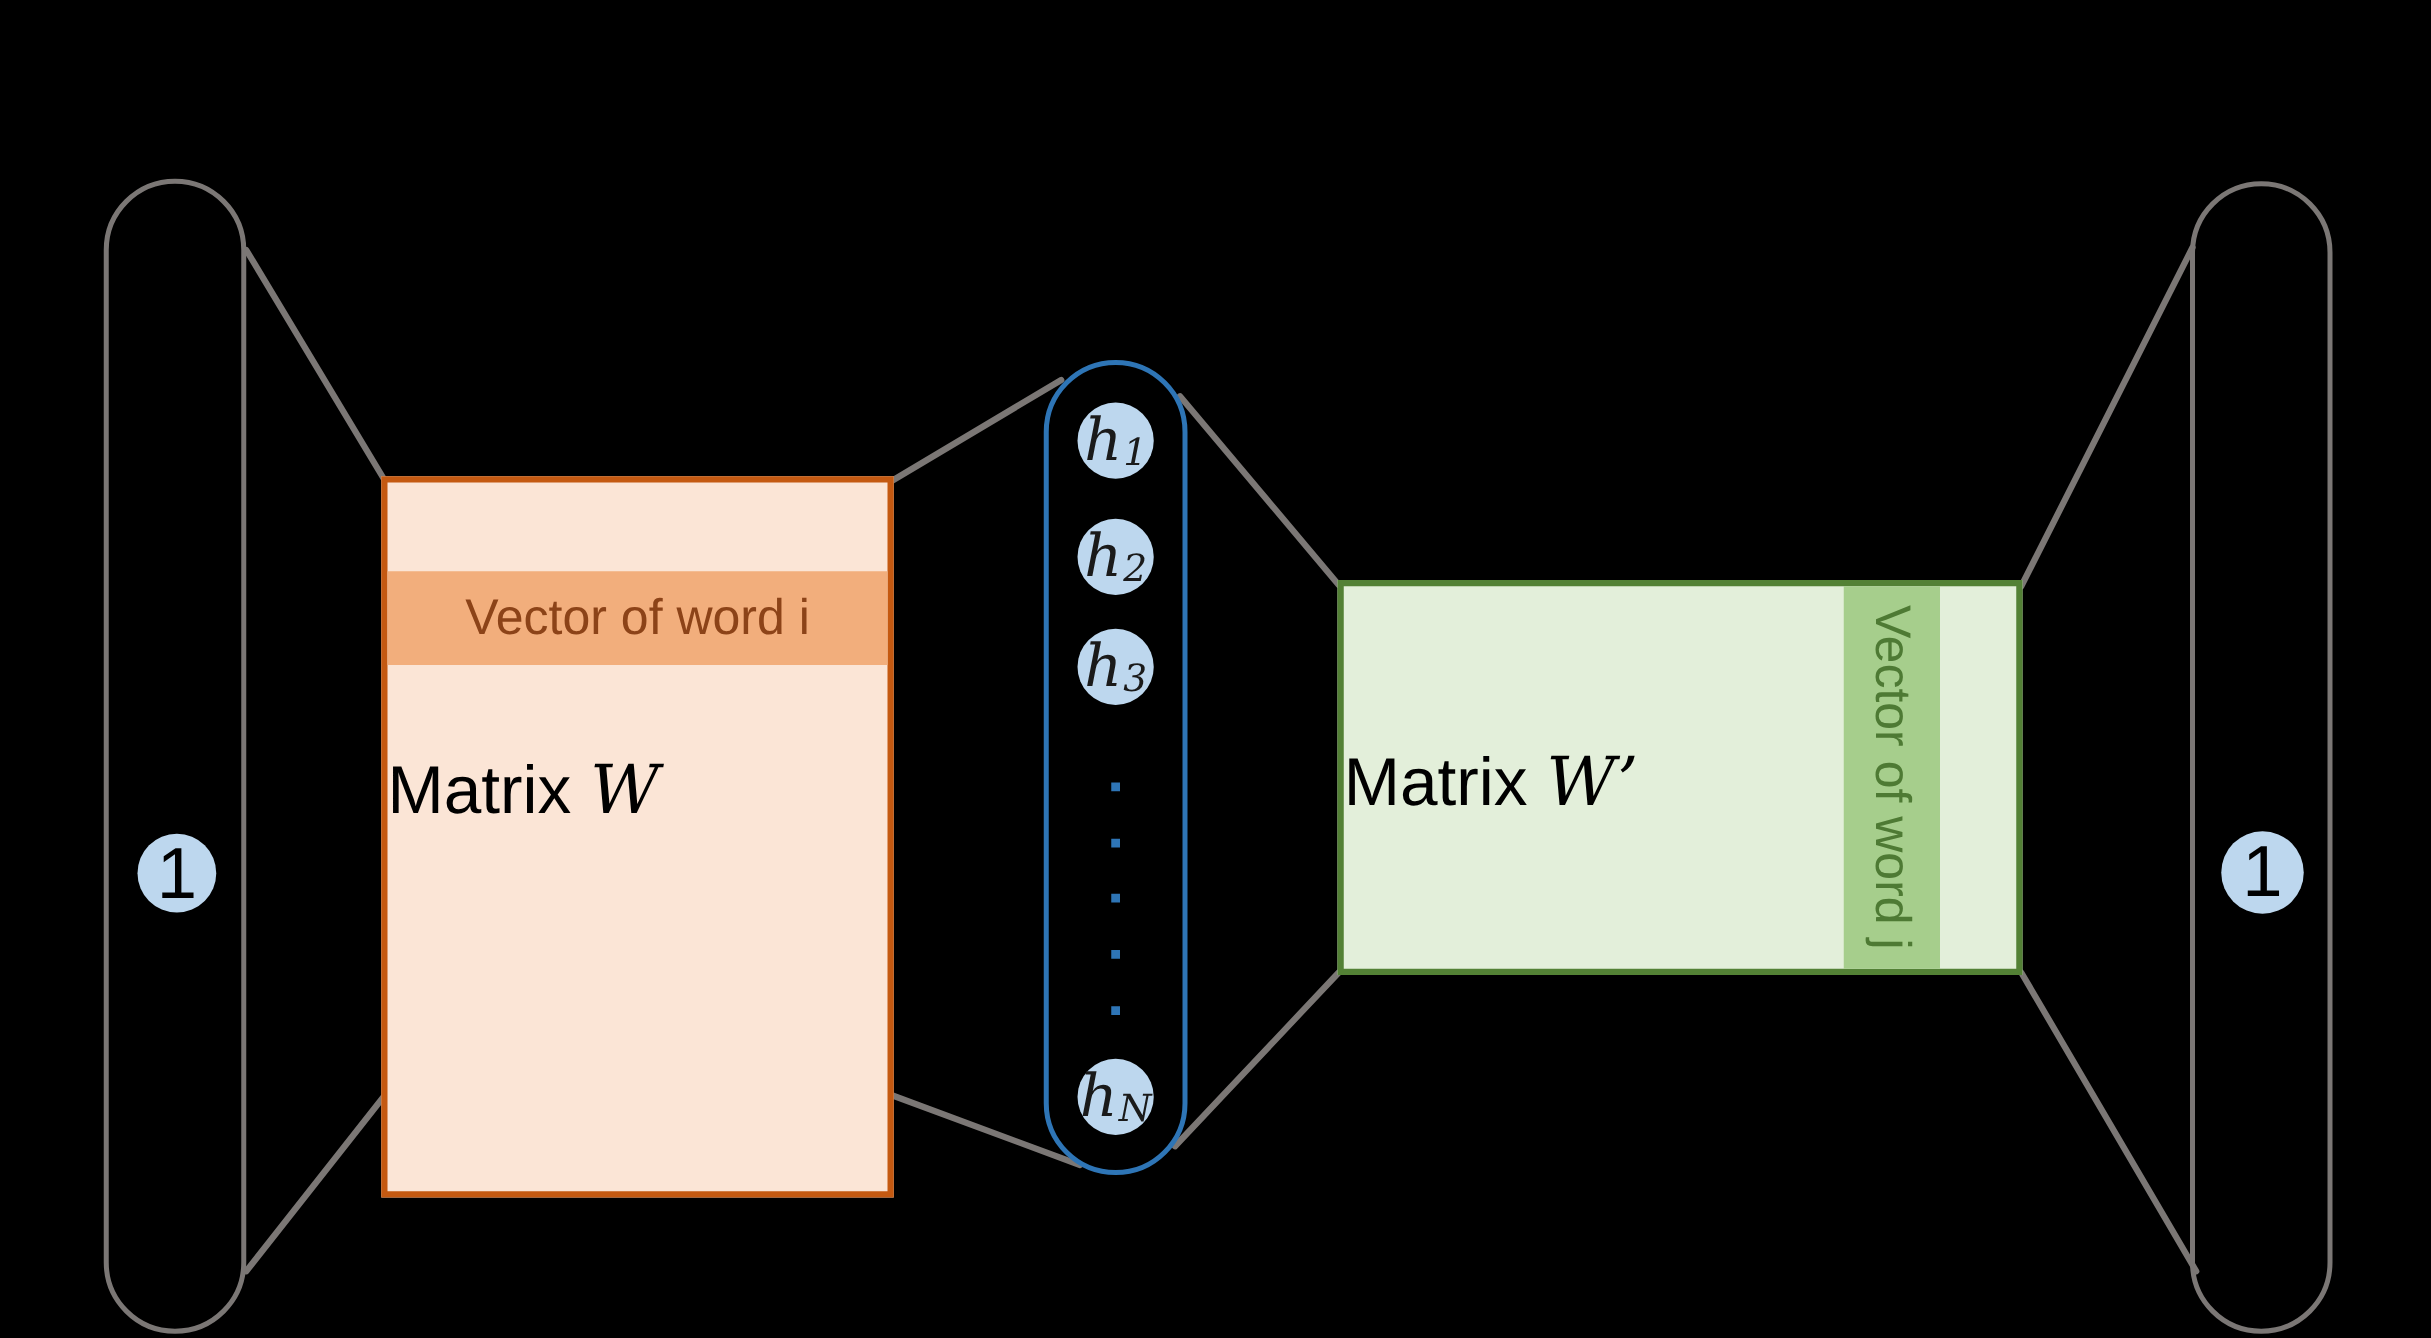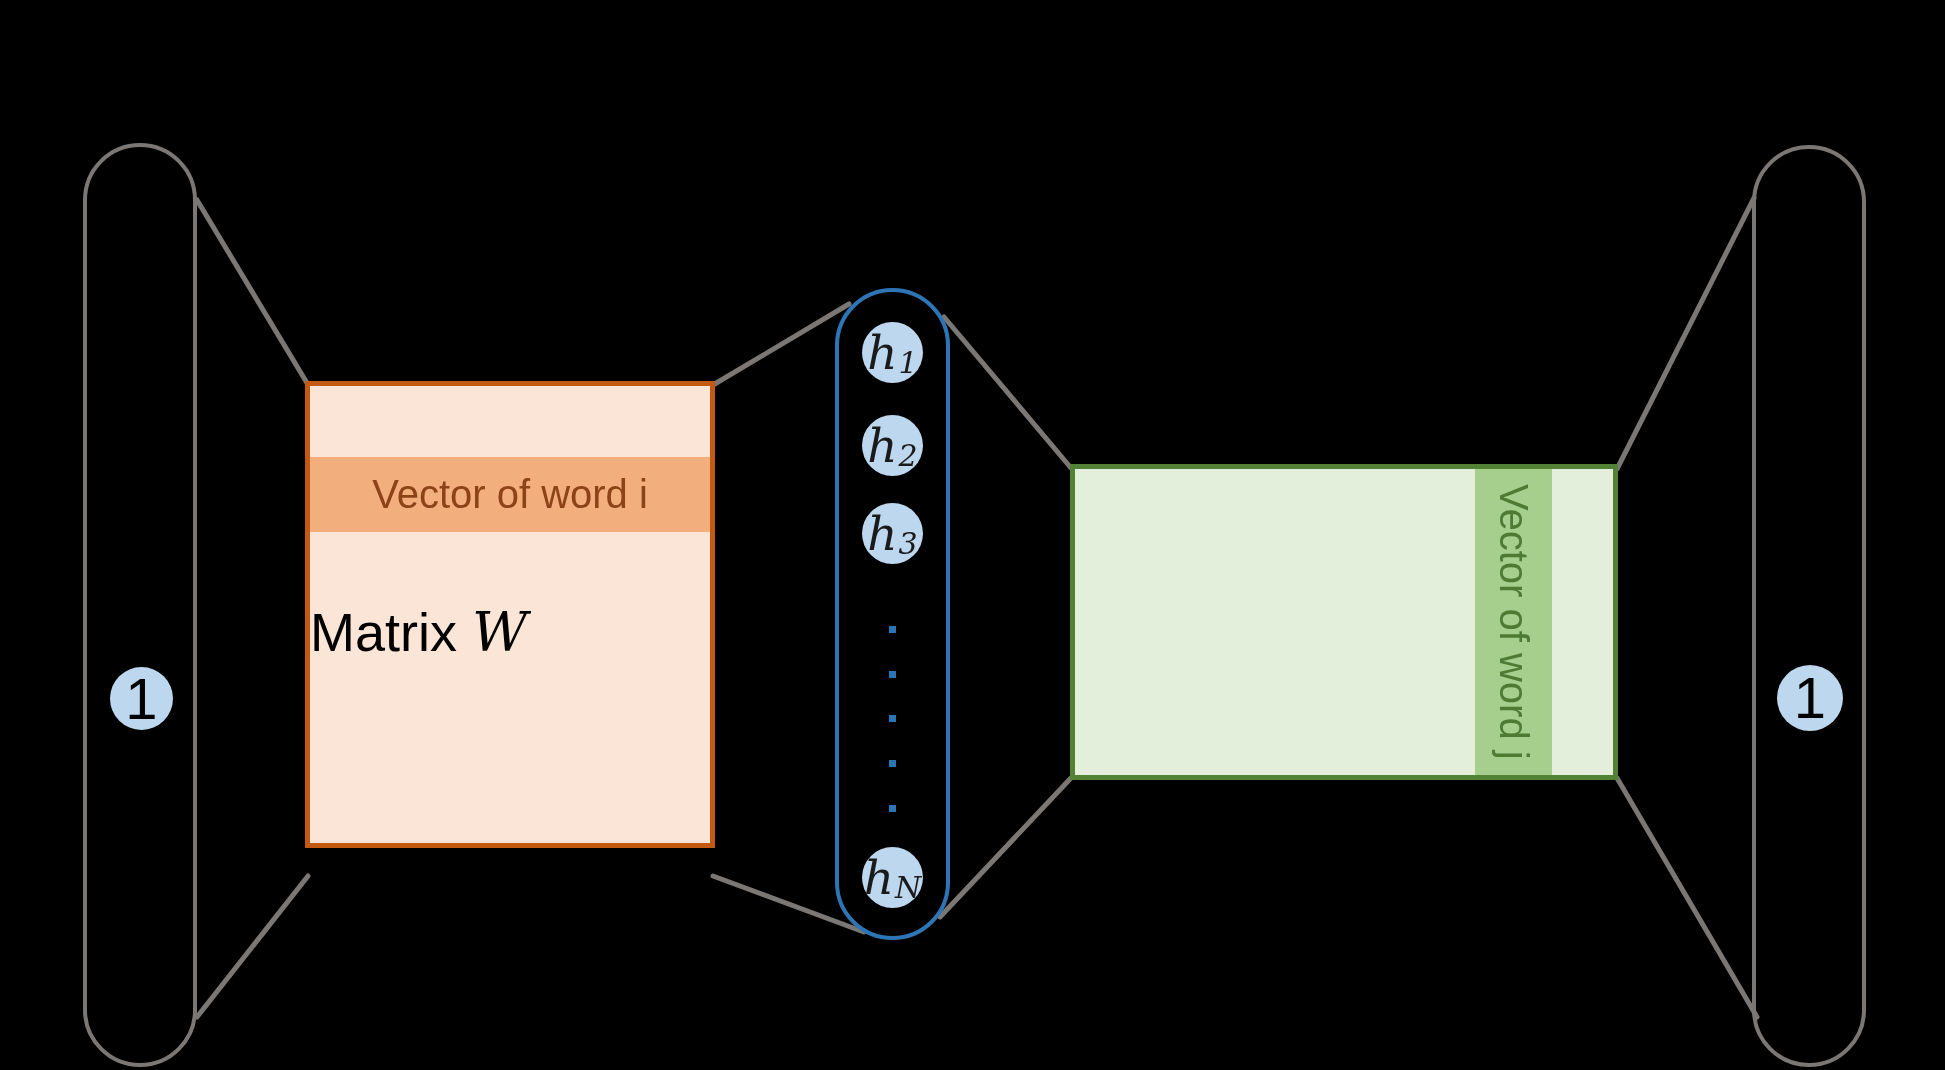--- a/index.html
+++ b/index.html
@@ -32,21 +32,21 @@
   .pill-right{left:1752px;top:145px;width:114px;height:922px;}
   .pill-mid{left:835px;top:288px;width:115px;height:652px;}
 
   .one-node{position:absolute;border-radius:50%;background:var(--blue_fill);
     display:flex;align-items:center;justify-content:center;
     color:var(--label_text);font-size:58px;line-height:1;}
   .one-left{left:110px;top:667px;width:63px;height:63px;}
   .one-right{left:1777px;top:665px;width:66px;height:66px;}
 
   .matrix{position:absolute;}
-  .matrix-w{left:305px;top:381px;width:410px;height:467px;
+  .matrix-w{left:305px;top:381px;width:410px;height:577px;
     background:var(--orange_fill);border:5px solid var(--orange_border);}
   .matrix-wp{left:1070px;top:464px;width:548px;height:316px;
     background:var(--green_fill);border:5px solid var(--green_border);}
 
   .band-h{position:absolute;left:0;right:0;top:71px;height:75px;background:var(--orange_band);
     display:flex;align-items:center;justify-content:center;
     color:var(--orange_text);font-size:40px;white-space:nowrap;}
   .band-v{position:absolute;top:0;bottom:0;left:400px;width:77px;background:var(--green_band);
     display:flex;align-items:center;justify-content:center;
     color:var(--green_text);font-size:40px;white-space:nowrap;}
@@ -122,20 +122,25 @@
   <div class="dot dot-3"></div>
   <div class="dot dot-4"></div>
   <div class="dot dot-5"></div>
 
   <div class="hnode hn-4">
     <span class="hbase">h</span>
       <span class="hsub">N</span>
   </div>
 
   <div class="matrix matrix-wp">
+    <div class="m-label">
+      <span>Matrix</span>
+      <span> </span>
+      <span class="sym">W’</span>
+    </div>
     <div class="band-v">
       <span class="vtext">Vector of word j</span>
     </div>
   </div>
 
   <div class="pill gray-pill pill-right"></div>
 
   <div class="one-node one-right">
     <span>1</span>
   </div>

